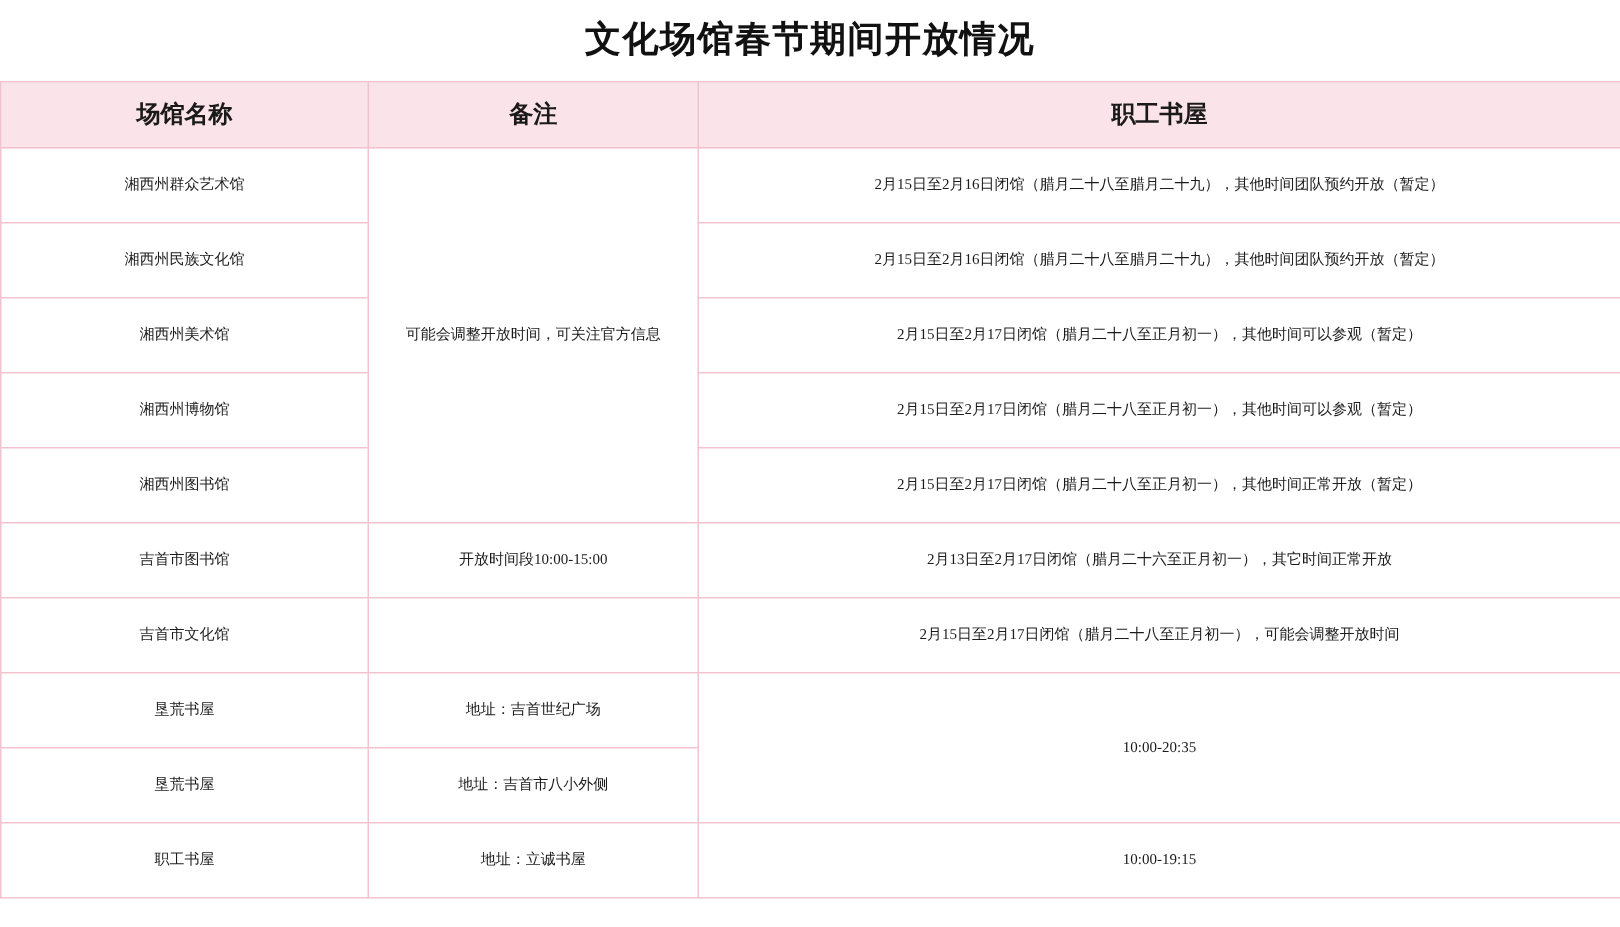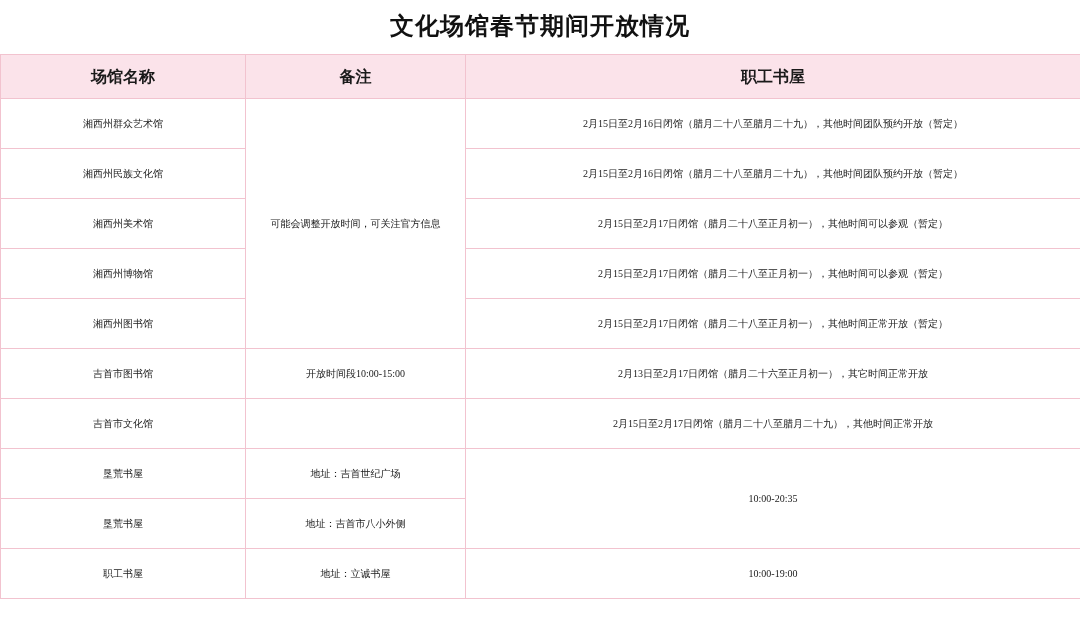--- a/index.html
+++ b/index.html
@@ -115,36 +115,36 @@
 
       <tr>
         <td>吉首市图书馆</td>
         <td class="note-cell">开放时间段10:00-15:00</td>
         <td class="hours-cell">2月13日至2月17日闭馆（腊月二十六至正月初一），其它时间正常开放</td>
       </tr>
 
       <tr>
         <td>吉首市文化馆</td>
         <td class="note-cell"></td>
-        <td class="hours-cell">2月15日至2月17日闭馆（腊月二十八至腊月二十九），其他时间正常开放</td>
+        <td class="hours-cell">2月15日至2月17日闭馆（腊月二十八至正月初一），可能会调整开放时间</td>
       </tr>
 
       <tr>
         <td>垦荒书屋</td>
         <td class="note-cell">地址：吉首世纪广场</td>
         <td class="hours-cell" rowspan="2">10:00-20:35</td>
       </tr>
 
       <tr>
         <td>垦荒书屋</td>
         <td class="note-cell">地址：吉首市八小外侧</td>
       </tr>
 
       <tr>
         <td>职工书屋</td>
         <td class="note-cell">地址：立诚书屋</td>
-        <td class="hours-cell">10:00-19:00</td>
+        <td class="hours-cell">10:00-19:15</td>
       </tr>
 
     </tbody>
   </table>
 
 </div>
 
 </body></html>

